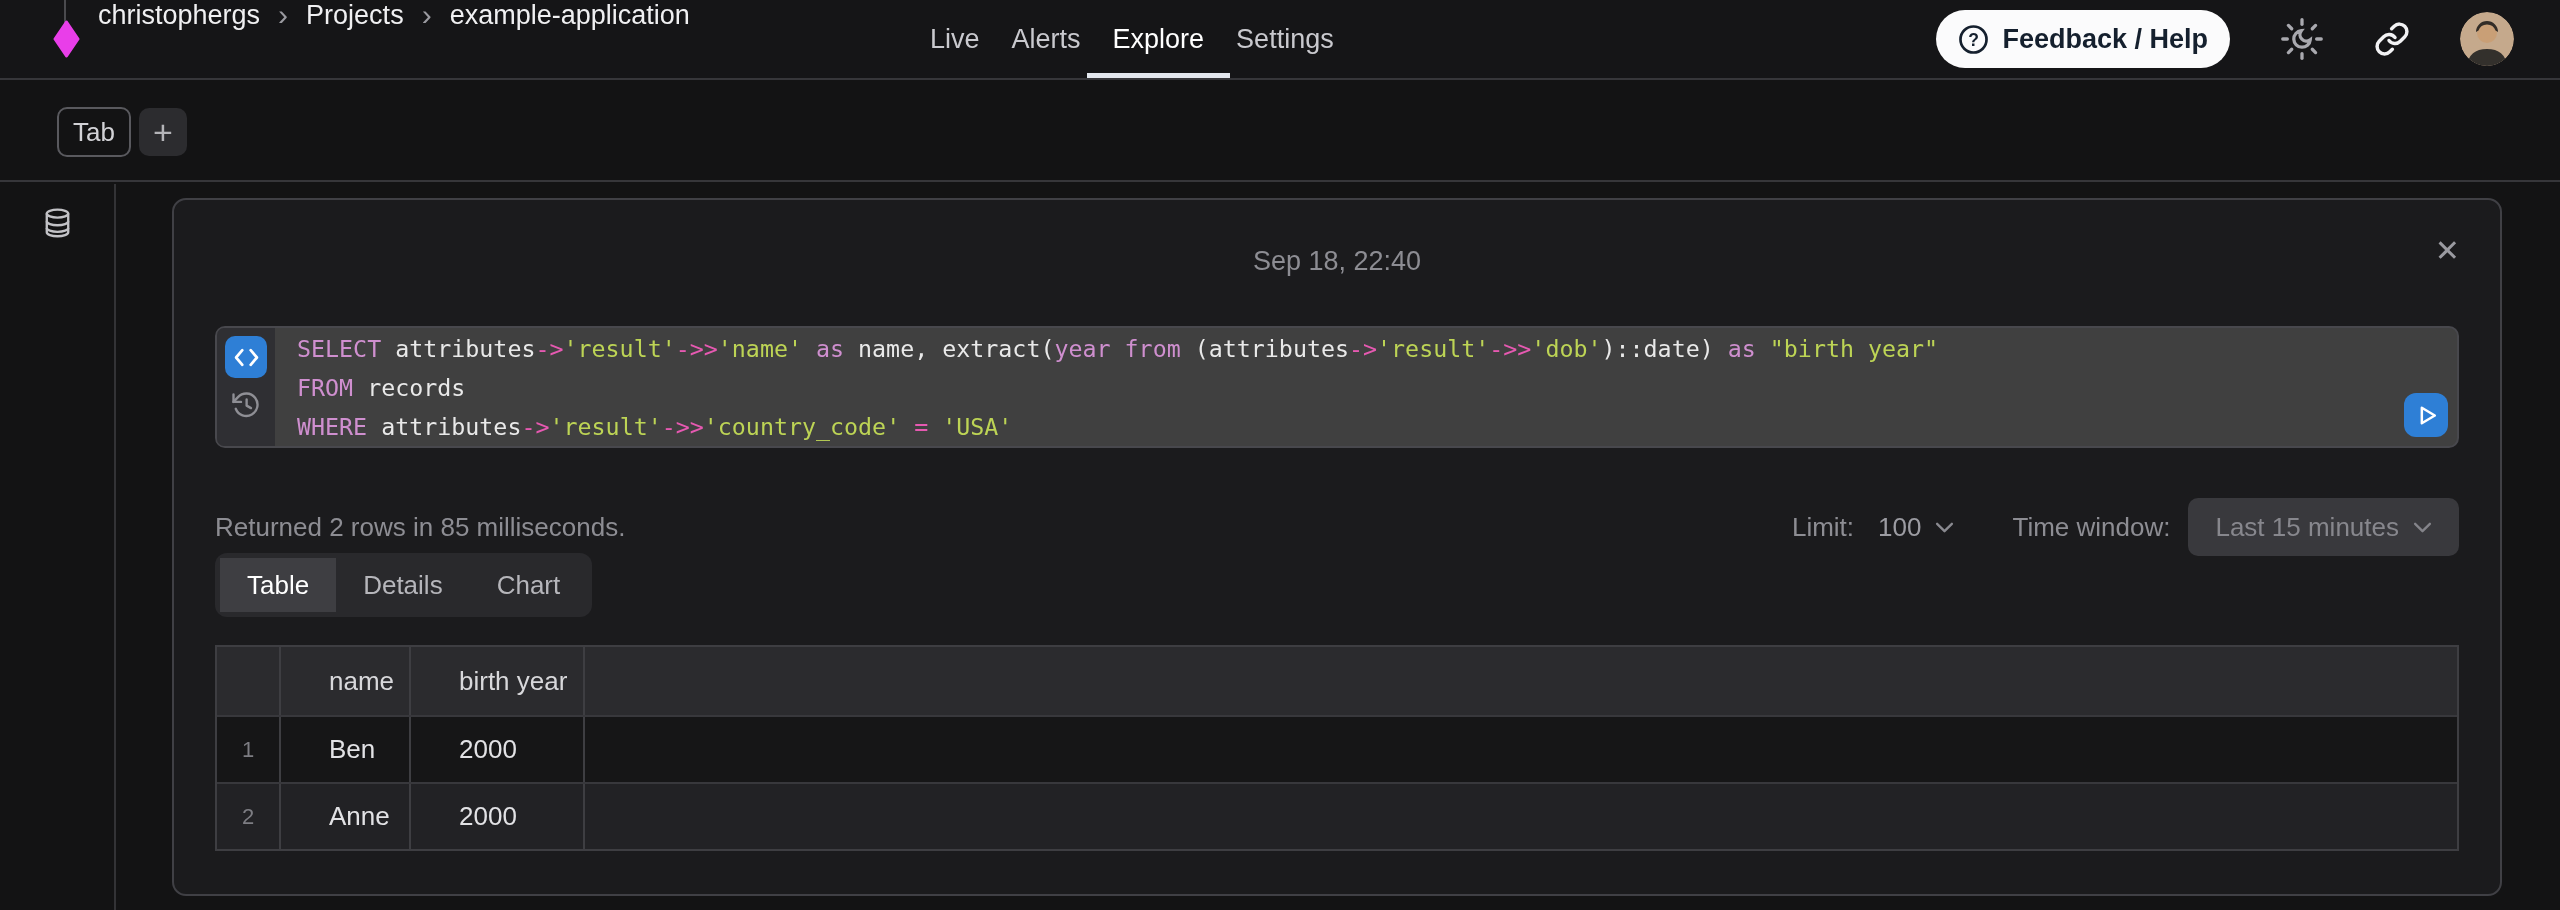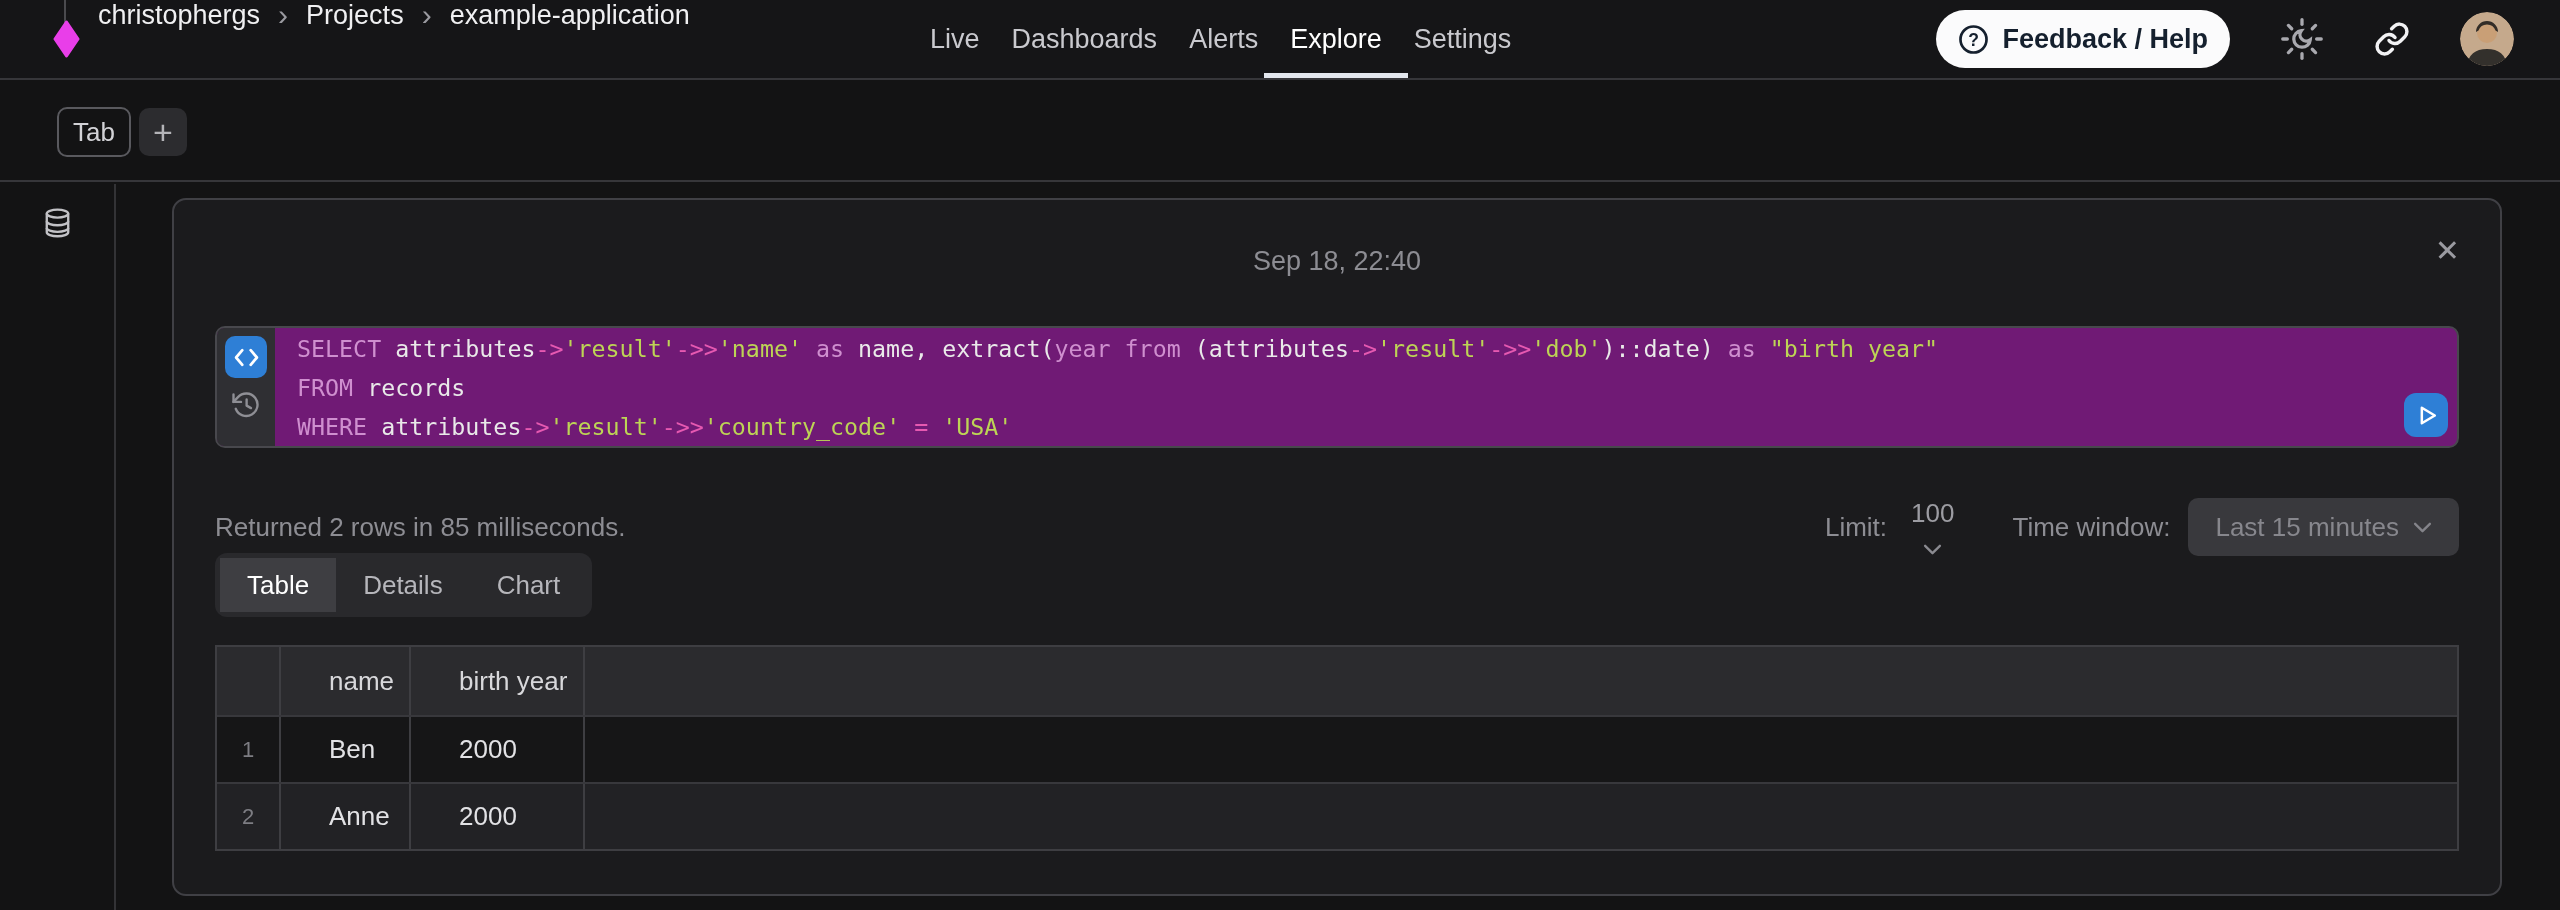--- a/index.html
+++ b/index.html
@@ -46,21 +46,21 @@
   .sidebar-divider { position:absolute; left:114px; top:184px; bottom:0; width:2px; background:#333336; }
   .db-btn { position:absolute; left:41px; top:206px; cursor:pointer; }
 
   
   .card { position:absolute; left:172px; top:198px; width:2330px; height:698px; background:#1b1b1d;
           border:2px solid #404045; border-radius:14px; }
   .timestamp { position:absolute; top:46px; left:0; right:0; text-align:center; font-size:27px; color:#8d8d93; }
   .close-btn { position:absolute; top:36px; right:40px; font-size:30px; color:#9a9aa0; cursor:pointer; line-height:1; }
 
   
-  .editor { position:absolute; left:41px; right:41px; top:126px; height:122px; background:#701a75;
+  .editor { position:absolute; left:41px; right:41px; top:126px; height:122px; background:#404040;
             border:2px solid #48484d; border-radius:10px; display:flex; }
   .gutter { width:58px; flex:none; background:#2f2f33; border-radius:7px 0 0 7px; display:flex;
             flex-direction:column; align-items:center; padding-top:8px; gap:12px; }
   .code-btn { width:42px; height:42px; border-radius:10px; background:var(--accent-blue);
               display:flex; align-items:center; justify-content:center; cursor:pointer; }
   .history-btn { cursor:pointer; }
   .code { flex:1; padding:1px 70px 0 22px; font-family:"DejaVu Sans Mono", monospace;
           font-size:23.3px; line-height:39px; white-space:pre; overflow:hidden; cursor:text; }
   .tk-kw  { color:var(--sql-keyword); }
   .tk-op  { color:var(--sql-operator); }
@@ -69,21 +69,21 @@
   .run-btn { position:absolute; right:9px; bottom:9px; width:44px; height:44px; border-radius:12px;
              background:var(--accent-blue); display:flex; align-items:center; justify-content:center; cursor:pointer; }
 
   
   .toolbar { position:absolute; left:41px; right:41px; top:295px; height:64px; display:flex;
              align-items:center; justify-content:space-between; }
   .status { font-size:26px; color:#8d8d93; }
   .controls { display:flex; align-items:center; }
   .ctl-label { color:#8d8d93; font-size:26px; white-space:nowrap; }
   .limit-dd { margin-left:24px; display:flex; align-items:center; gap:14px; color:#9c9ca2;
-              font-size:26px; cursor:pointer;flex-direction:column; }
+              font-size:26px; cursor:pointer; }
   .tw-label { margin-left:58px; }
   .tw-btn { margin-left:18px; height:58px; background:#39393d; border-radius:10px; display:flex;
             align-items:center; gap:14px; padding:0 27px; color:#87878d; font-size:26px;
             cursor:pointer; white-space:nowrap; }
 
   
   .seg-tabs { position:absolute; left:41px; top:353px; height:64px; background:#29292c;
               border-radius:12px; display:inline-flex; align-items:center; padding:0 5px; }
   .seg { padding:0 27px; height:64px; line-height:64px; color:#b6b6bb; font-size:26px;
          border-radius:0; cursor:pointer; }
@@ -119,21 +119,20 @@
   <div class="breadcrumb">
       <span class="bc-item">christophergs</span>
       <span class="bc-sep">›</span>
       <span class="bc-item">Projects</span>
       <span class="bc-sep">›</span>
       <span class="bc-item">example-application</span>
     </div>
 
   <div class="primary-nav">
       <div class="nav-item">Live</div>
-      <div class="nav-item">Dashboards</div>
       <div class="nav-item">Alerts</div>
       <div class="nav-item active">Explore</div>
       <div class="nav-item">Settings</div>
     </div>
 
   <div class="nav-right">
     <div class="feedback-btn">
       <span>
         <svg width="31" height="31" viewBox="0 0 30 30">
           <circle cx="15" cy="15" r="12.6" fill="none" stroke="#15202e" stroke-width="2.6"></circle>

